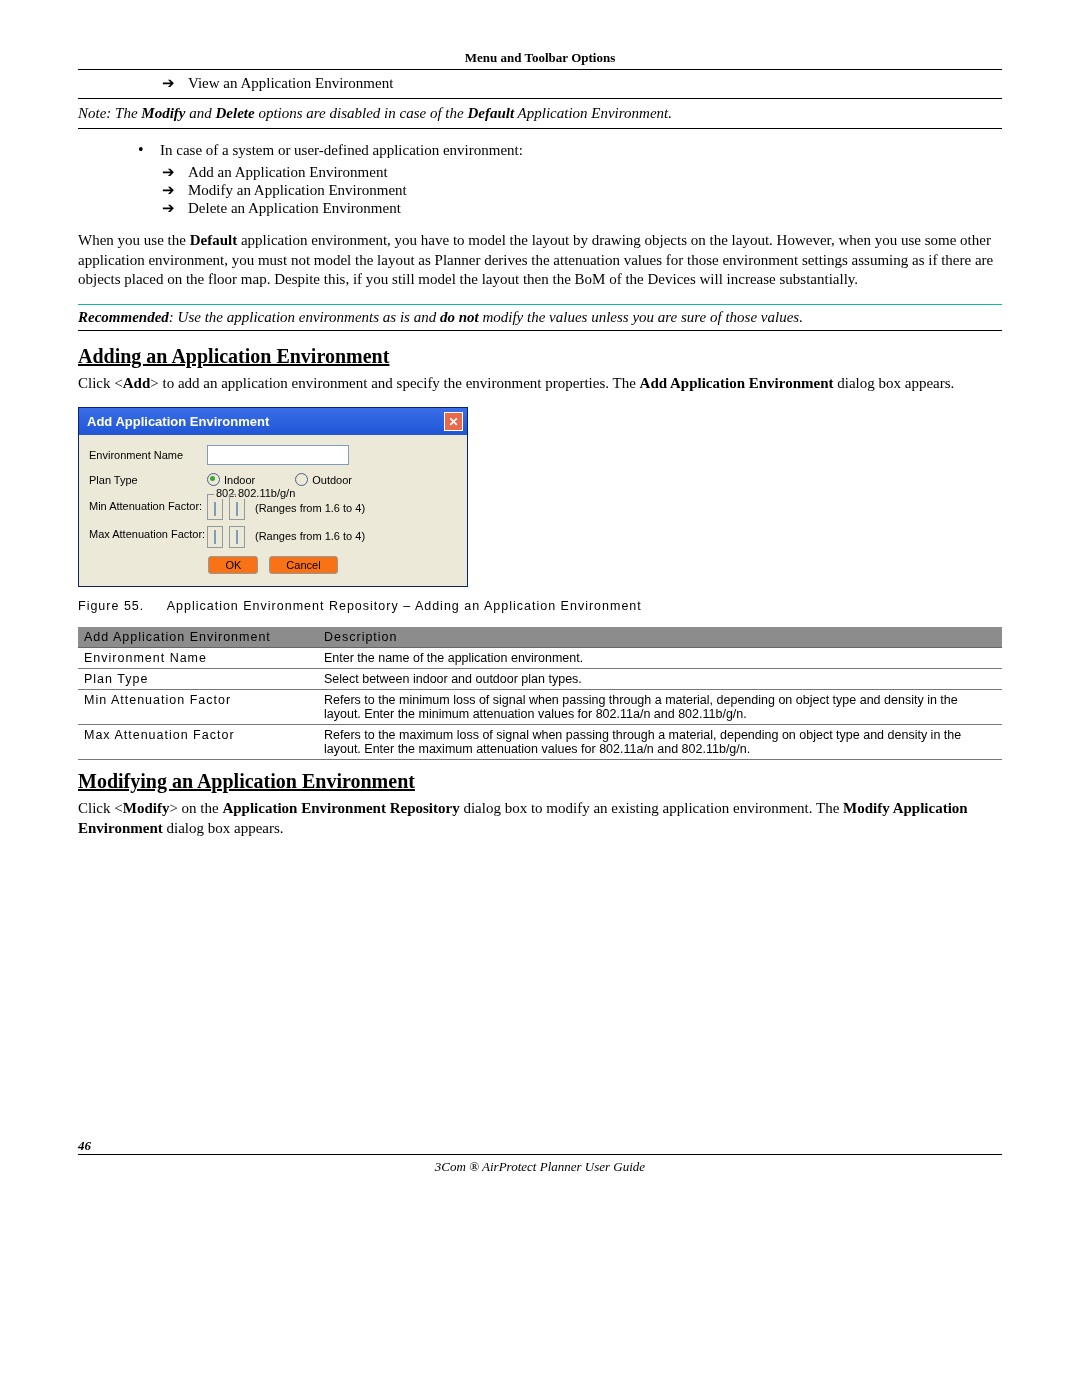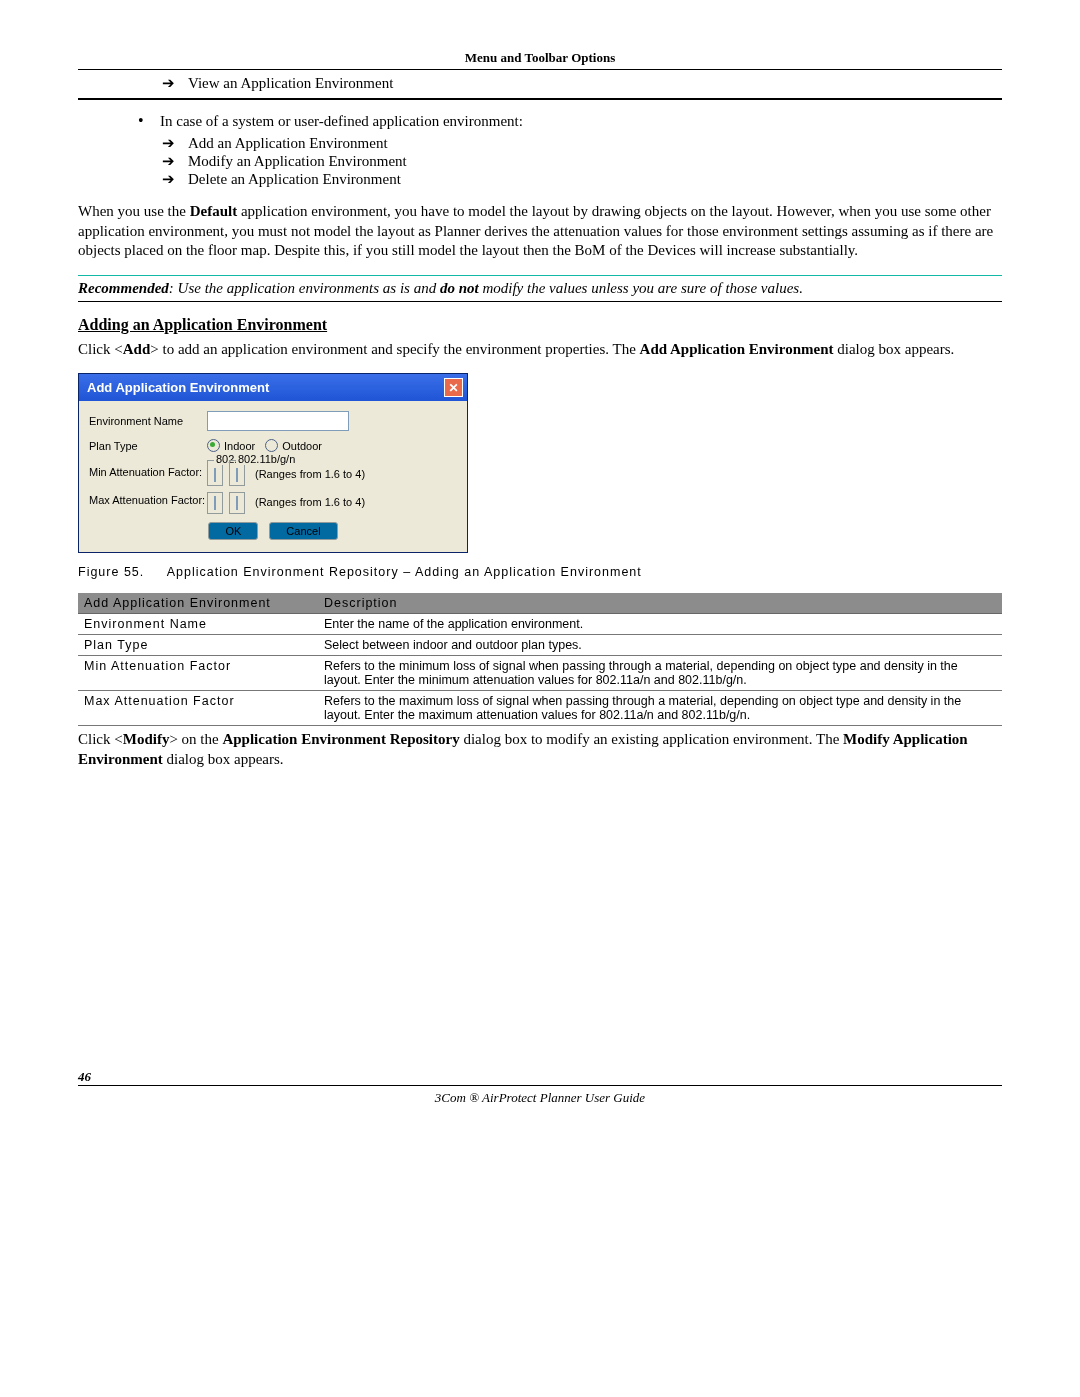--- a/index.html
+++ b/index.html
@@ -7,38 +7,38 @@
   .page{padding:50px 78px 30px 78px;box-sizing:border-box;}
   .hdr{text-align:center;font-weight:bold;font-size:13px;padding-bottom:3px;}
   .hr{border:0;border-top:1px solid #000;margin:0;}
   .arrow-list{margin:4px 0 6px 84px;padding:0;list-style:none;}
   .arrow-list li::before{content:"\2794";font-family:"Segoe UI Symbol",Arial,sans-serif;display:inline-block;width:26px;}
   .note{font-style:italic;margin:6px 0;}
   .bullet-list{margin:12px 0 4px 60px;padding:0;list-style:none;}
   .bullet-list > li::before{content:"\2022";display:inline-block;width:22px;font-size:16px;}
   .para{margin:14px 0;line-height:1.3;}
   .reco{font-style:italic;border-top:1px solid #14b8a6;border-bottom:1px solid #000;padding:4px 0;margin:6px 0 14px 0;}
-  h3.sec{font-size:16px;font-weight:bold;text-decoration:underline;margin:10px 0 6px 0;}
+  h3.sec{font-size:20px;font-weight:bold;text-decoration:underline;margin:10px 0 6px 0;}
   
   .dialog{width:388px;border:1px solid #0a246a;margin:10px 0 8px 0;font-family:Tahoma,sans-serif;font-size:11px;}
   .titlebar{background:linear-gradient(#3a6ee8,#1f55d6);color:#fff;font-weight:bold;font-size:13px;padding:4px 4px 4px 8px;display:flex;justify-content:space-between;align-items:center;}
   .closebtn{background:#e86a4a;border:1px solid #fff;width:17px;height:17px;display:flex;align-items:center;justify-content:center;color:#fff;font-weight:bold;font-size:12px;}
   .dlgbody{background:#ece9d8;padding:10px 10px 12px 10px;}
   .row{display:flex;align-items:center;margin-bottom:8px;}
   .lbl{width:118px;}
   .txt{border:1px solid #7f9db9;background:#fff;height:18px;width:140px;}
   .radio{width:11px;height:11px;border:1px solid #4d6185;border-radius:50%;display:inline-block;margin-right:4px;position:relative;vertical-align:middle;}
   .radio.sel::after{content:"";position:absolute;left:2px;top:2px;width:5px;height:5px;border-radius:50%;background:#3aa935;}
   .fsrow{display:flex;align-items:flex-start;margin-bottom:6px;}
   .fset{border:1px solid #919b9c;position:relative;padding:8px 6px 4px 6px;margin-right:6px;}
   .fset .leg{position:absolute;top:-8px;left:6px;background:#ece9d8;padding:0 2px;font-size:11px;}
   .mini{border:1px solid #7f9db9;background:#fff;height:18px;width:48px;}
   .rng{font-size:11px;margin-left:4px;}
   .btnrow{text-align:center;margin-top:8px;}
-  .btn{background:#0369a1;border:1px solid #919b9c;border-radius:3px;padding:2px 16px;font-family:Tahoma,sans-serif;font-size:11px;margin:0 4px;display:inline-block;}
+  .btn{background:#f97316;border:1px solid #919b9c;border-radius:3px;padding:2px 16px;font-family:Tahoma,sans-serif;font-size:11px;margin:0 4px;display:inline-block;}
   
   .figcap{font-family:Verdana,Arial,sans-serif;font-size:12.5px;letter-spacing:1px;margin:12px 0 14px 0;}
   .figcap .fn{font-weight:normal;}
   
   table.desc{width:100%;border-collapse:collapse;font-family:Verdana,Arial,sans-serif;font-size:12.5px;}
   table.desc th{background:#8c8c8c;color:#000;text-align:left;font-weight:normal;letter-spacing:1px;padding:3px 6px;border-bottom:1px solid #666;}
   table.desc td{padding:3px 6px;vertical-align:top;border-bottom:1px solid #777;}
   table.desc td.c1{width:228px;letter-spacing:1px;}
   .foot{margin-top:300px;}
   .pnum{font-style:italic;font-weight:bold;font-size:13px;}
@@ -49,20 +49,23 @@
 
 <div class="page">
   <div class="hdr">Menu and Toolbar Options</div>
   <hr class="hr">
 
   <ul class="arrow-list">
     <li>View an Application Environment</li>
   </ul>
 
   <hr class="hr">
+  <div class="note">
+    <span>Note: The </span><b>Modify</b><span> and </span><b>Delete</b><span> options are disabled in case of the </span><b>Default</b><span> Application Environment.</span>
+  </div>
   <hr class="hr">
 
   <ul class="bullet-list">
     <li>In case of a system or user-defined application environment:</li>
   </ul>
   <ul class="arrow-list">
     <li>Add an Application Environment</li>
     <li>Modify an Application Environment</li>
     <li>Delete an Application Environment</li>
   </ul>
@@ -86,21 +89,21 @@
       <span class="closebtn">✕</span>
     </div>
     <div class="dlgbody">
       <div class="row">
         <span class="lbl">Environment Name</span>
         <span class="txt"></span>
       </div>
       <div class="row">
         <span class="lbl">Plan Type</span>
         <span class="radio sel"></span>
-        <span style="margin-right:10px">Indoor</span>
+        <span style="margin-right:40px">Indoor</span>
         <span class="radio"></span>
         <span>Outdoor</span>
       </div>
       <div class="fsrow">
         <span class="lbl" style="padding-top:6px">Min Attenuation Factor:</span>
         <div style="display:flex;flex-direction:column;">
           <div style="display:flex;">
             <div class="fset">
               <span class="leg">802.11a/n</span>
               <span class="mini"></span>
@@ -155,20 +158,21 @@
           <td>Refers to the minimum loss of signal when passing through a material, depending on object type and density in the layout. Enter the minimum attenuation values for 802.11a/n and 802.11b/g/n.</td>
         </tr>
     <tr>
           <td class="c1">Max Attenuation Factor</td>
           <td>Refers to the maximum loss of signal when passing through a material, depending on object type and density in the layout. Enter the maximum attenuation values for 802.11a/n and 802.11b/g/n.</td>
         </tr>
   </tbody>
     </table>
 
 
+  <h3 class="sec">Modifying an Application Environment</h3>
   <div class="para" style="margin-top:4px">
     <span>Click &lt;</span><b>Modify</b><span>&gt; on the </span><b>Application Environment Repository</b><span> dialog box to modify an existing application environment. The </span><b>Modify Application Environment</b><span> dialog box appears.</span>
   </div>
 
   <div class="foot">
     <div class="pnum">46</div>
     <hr class="hr">
     <div class="ftitle">3Com ® AirProtect Planner User Guide</div>
   </div>
 </div>

